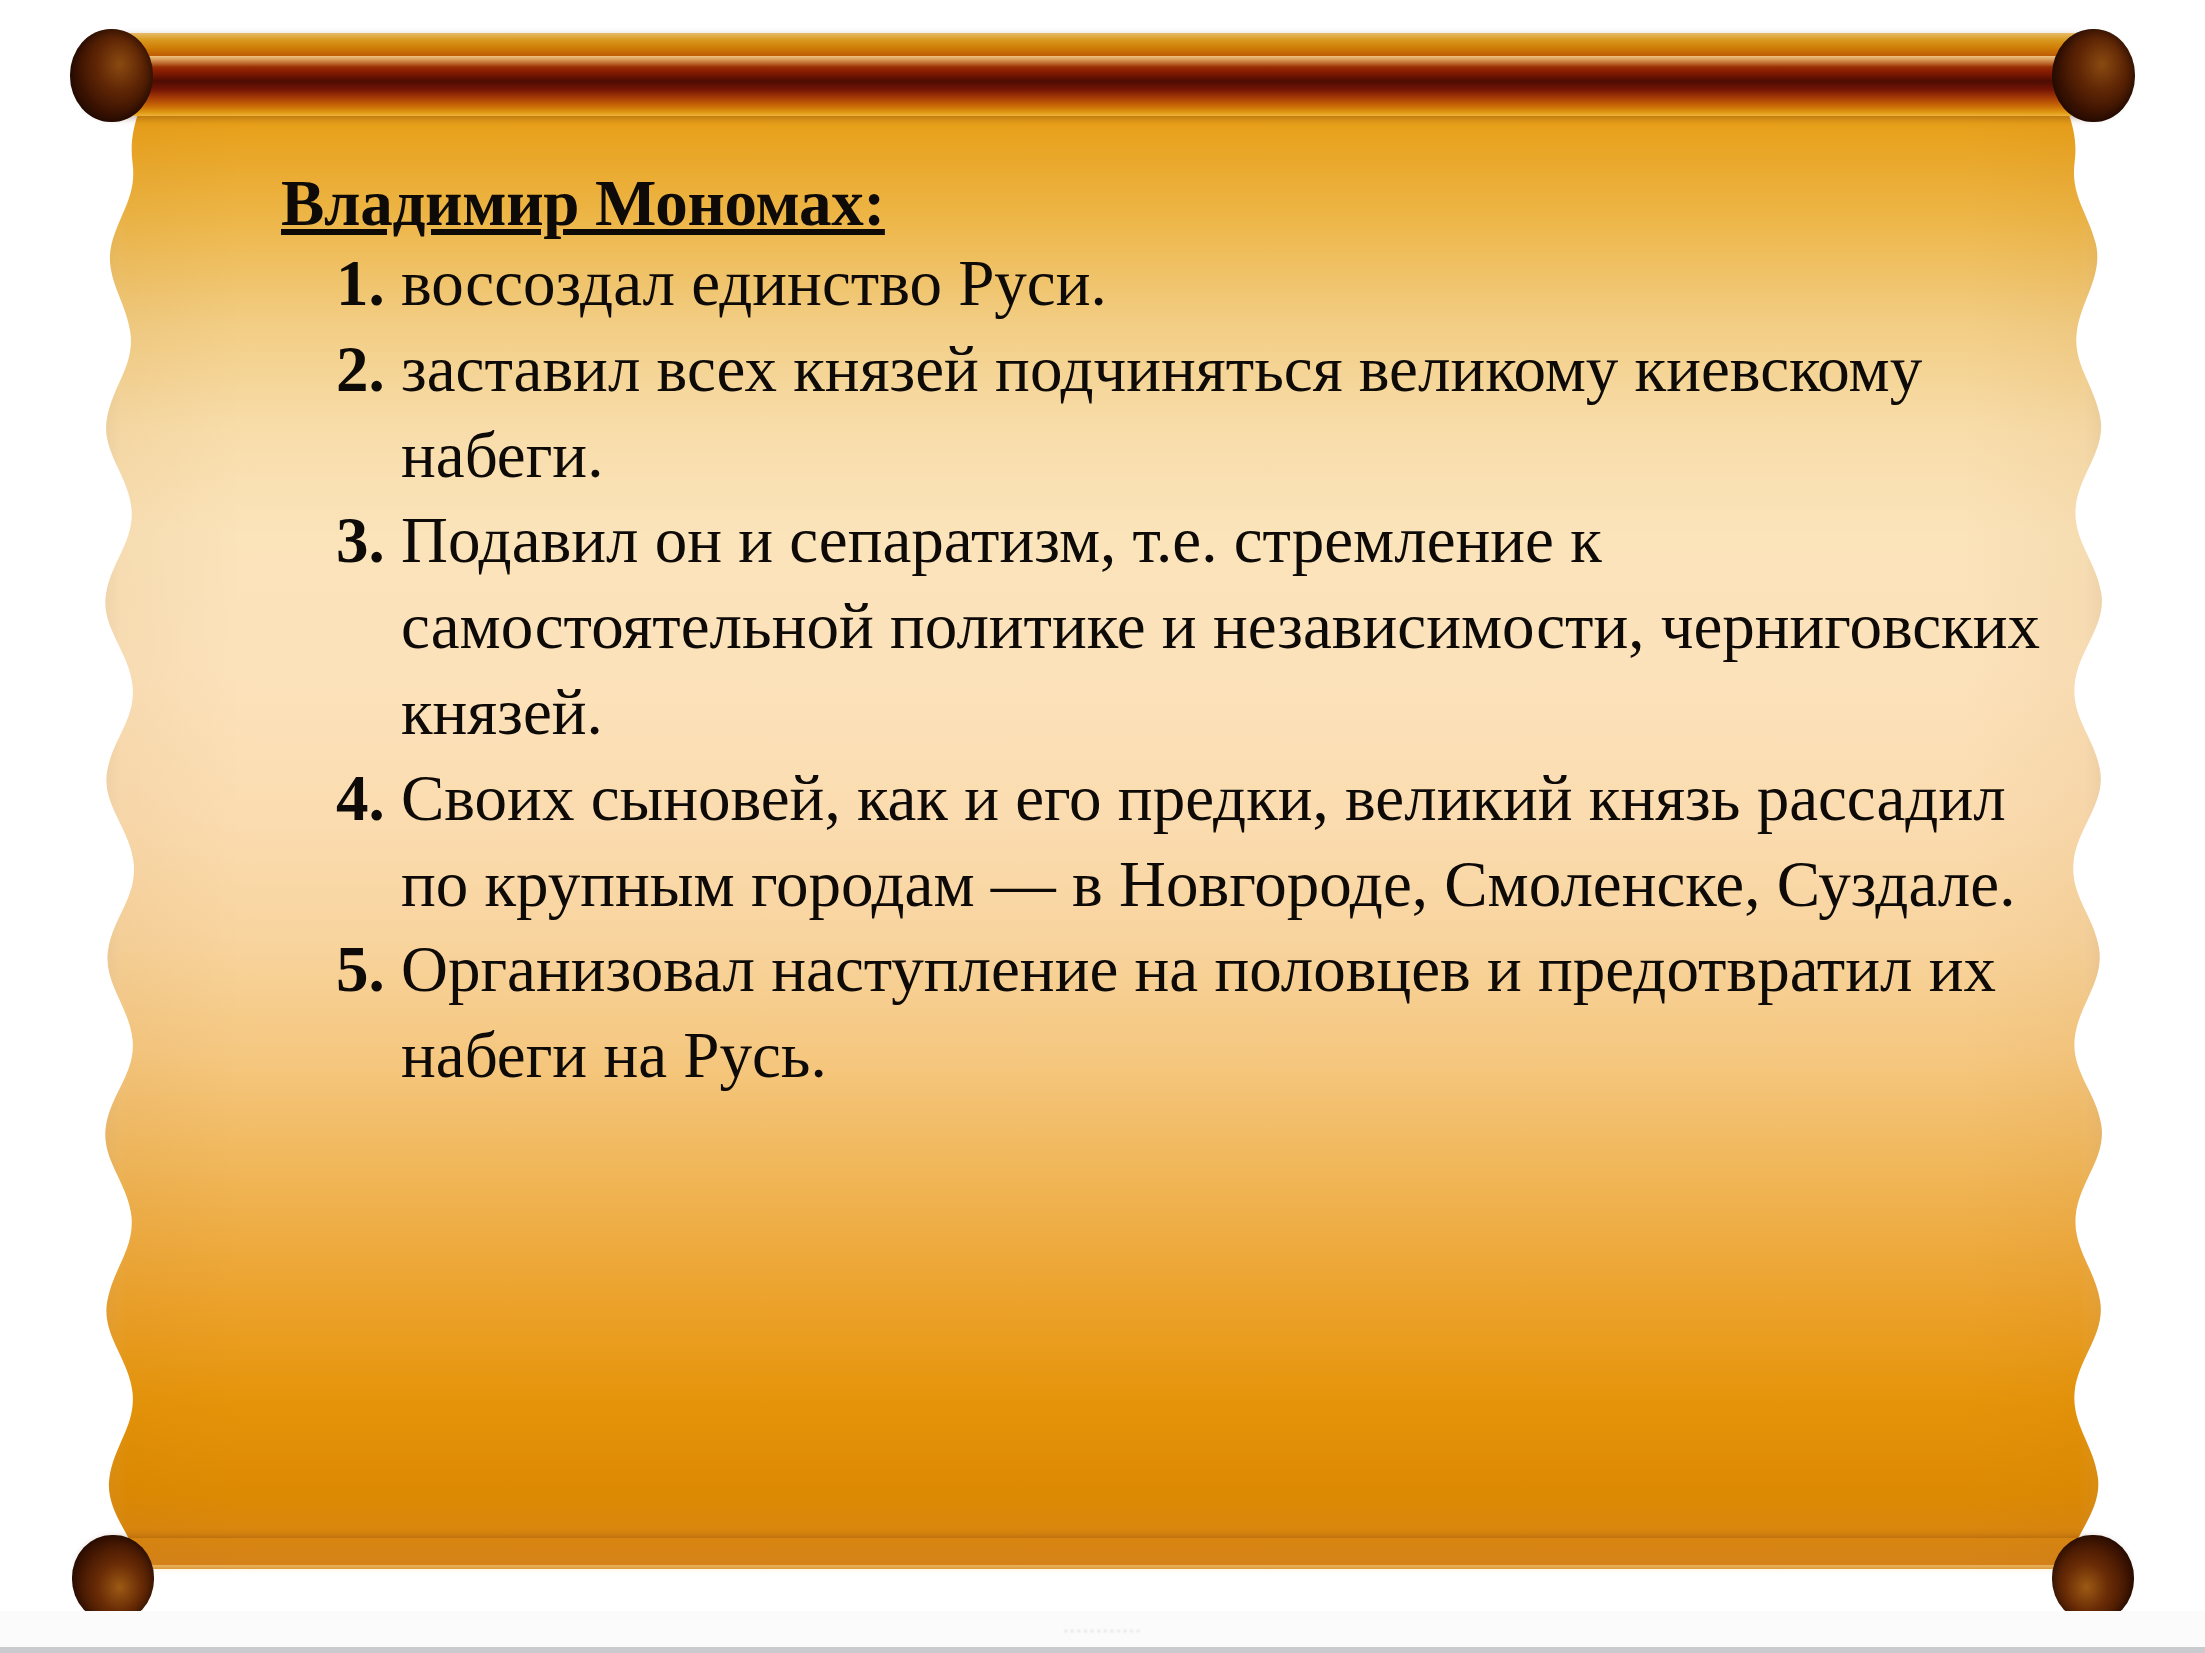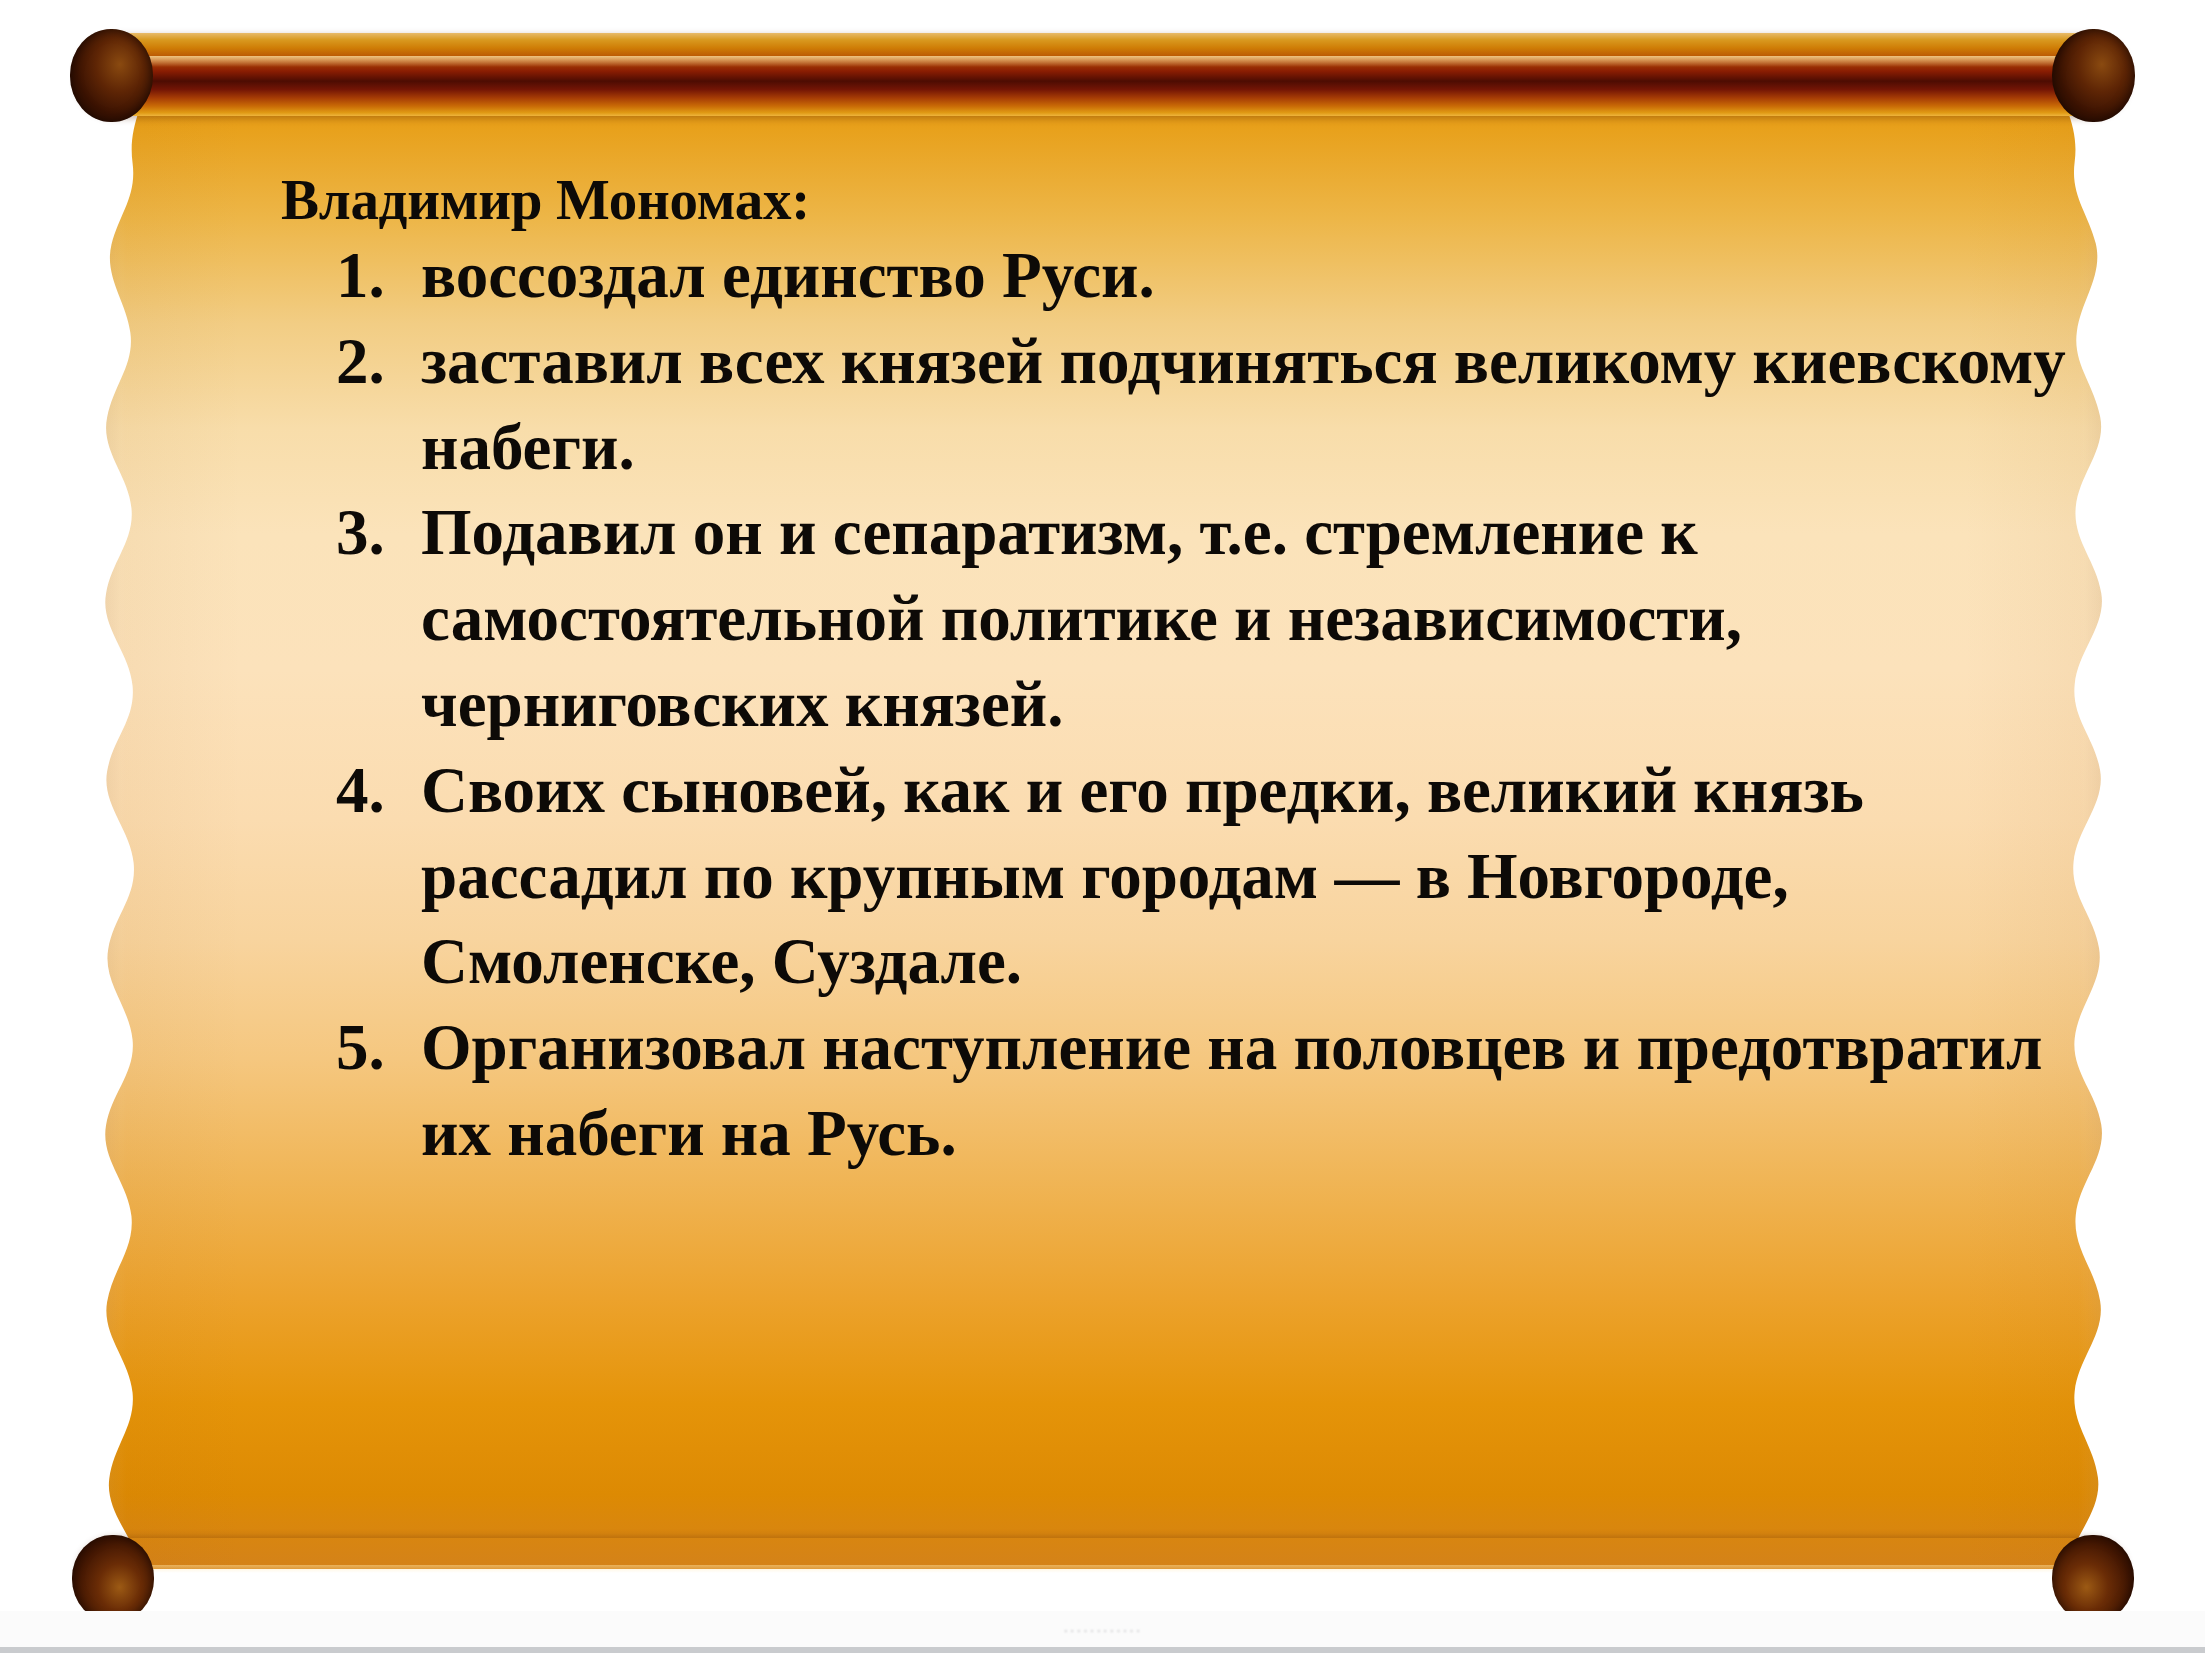--- a/index.html
+++ b/index.html
@@ -197,26 +197,27 @@
   
   #content {
     position: absolute;
     left: 204px;
     top: 154px;
     width: 1808px;
     color: #0d0a07;
   }
 
   #doc-title {
-    font-size: 57px;
+    font-size: 65px;
     font-weight: bold;
     line-height: 1.0;
     letter-spacing: -0.3px;
     margin: 0 0 5.5px 0;
     white-space: nowrap;
+    text-decoration: underline;
   }
 
   #item-list {
     list-style: none;
     margin: 0;
     padding: 0;
   }
   .list-item {
     display: flex;
     align-items: flex-start;
@@ -228,22 +229,21 @@
   .item-marker {
     flex: 0 0 auto;
     width: 120px;
     text-align: left;
     padding-left: 55px;
     box-sizing: border-box;
     font-weight: bold;
   }
   .item-text {
     flex: 1 1 auto;
-    font-weight: bold;
-    margin-left: 20px;
+    font-weight: normal;
   }
 
   
   #watermark-strip {
     position: absolute;
     left: 0;
     bottom: 0;
     width: 2205px;
     height: 43px;
     background: #fbfbfb;

